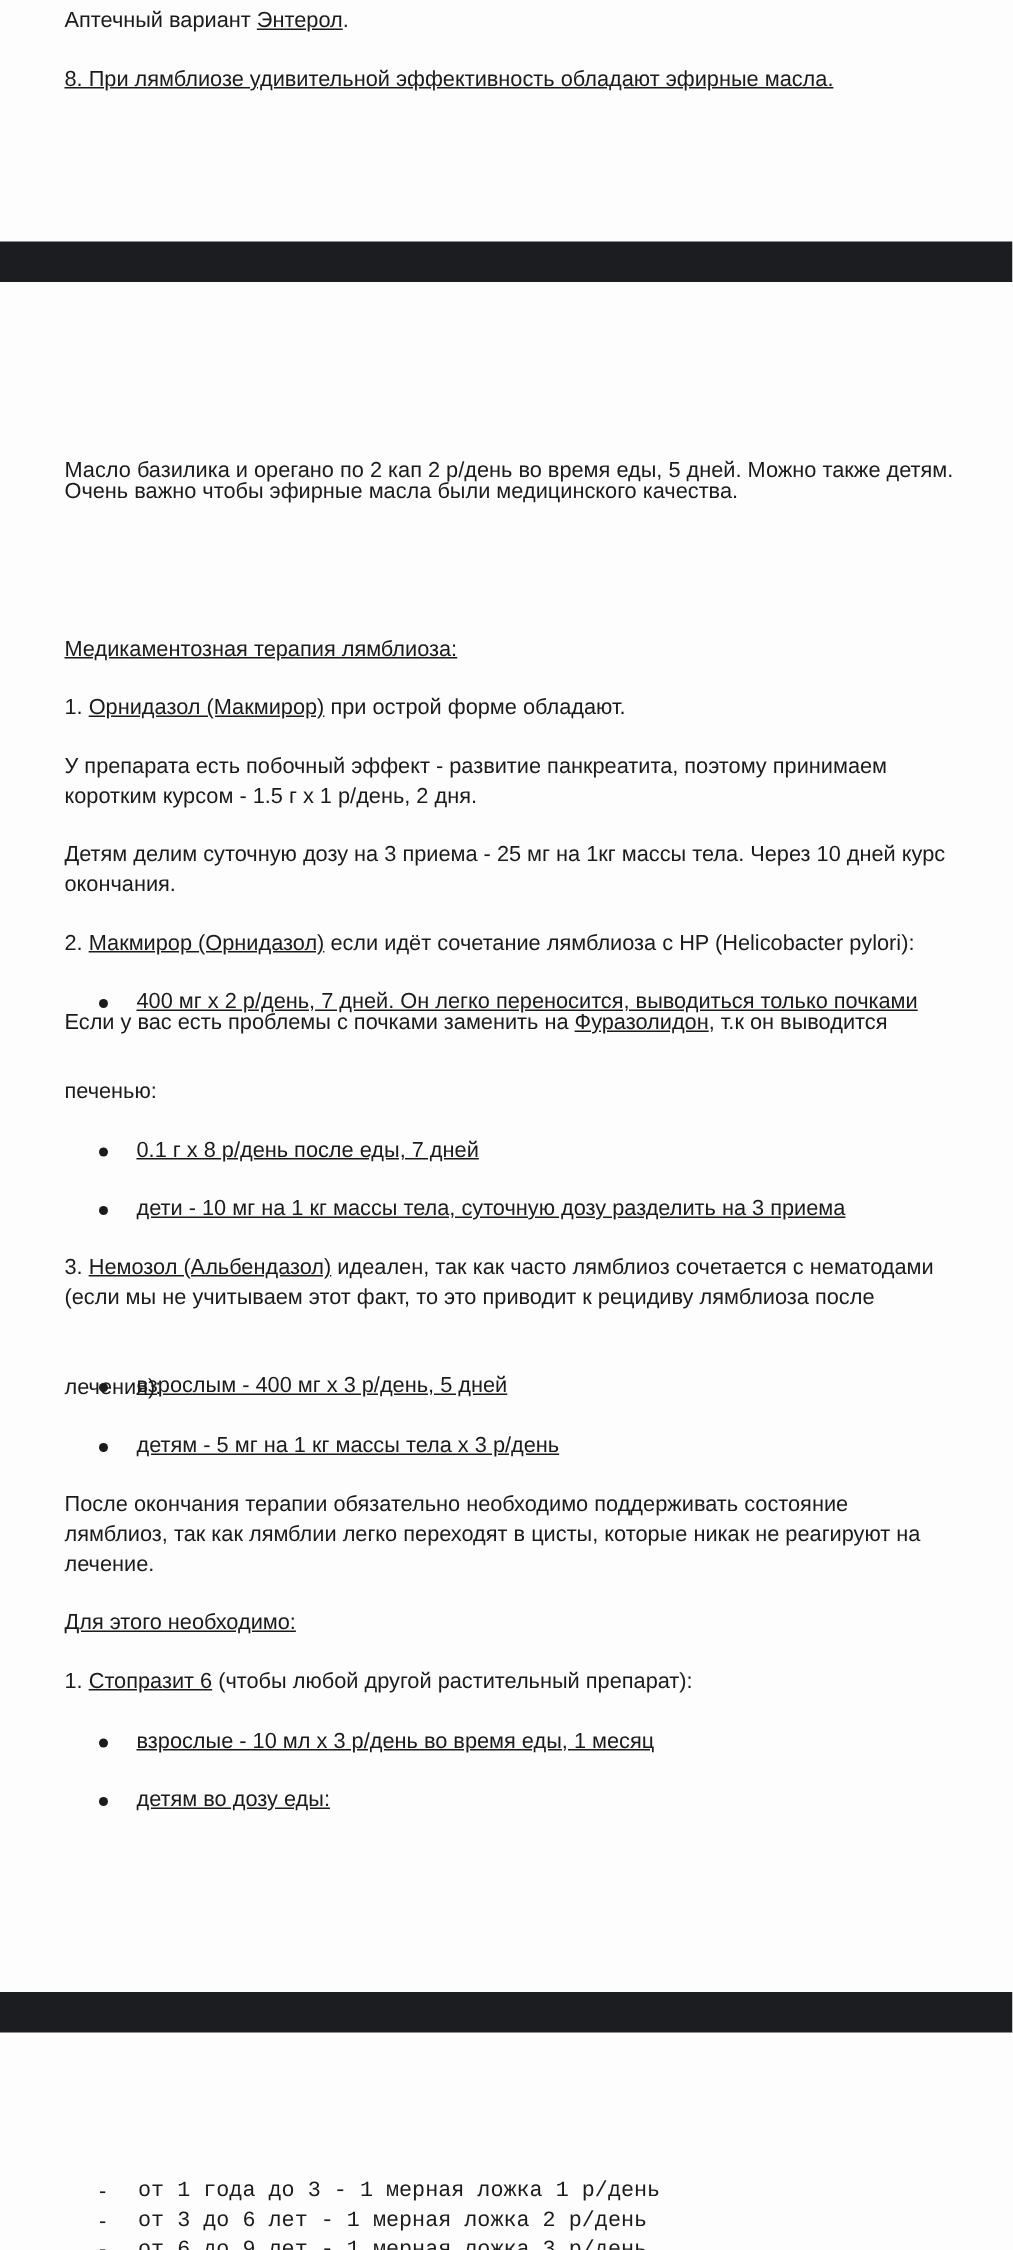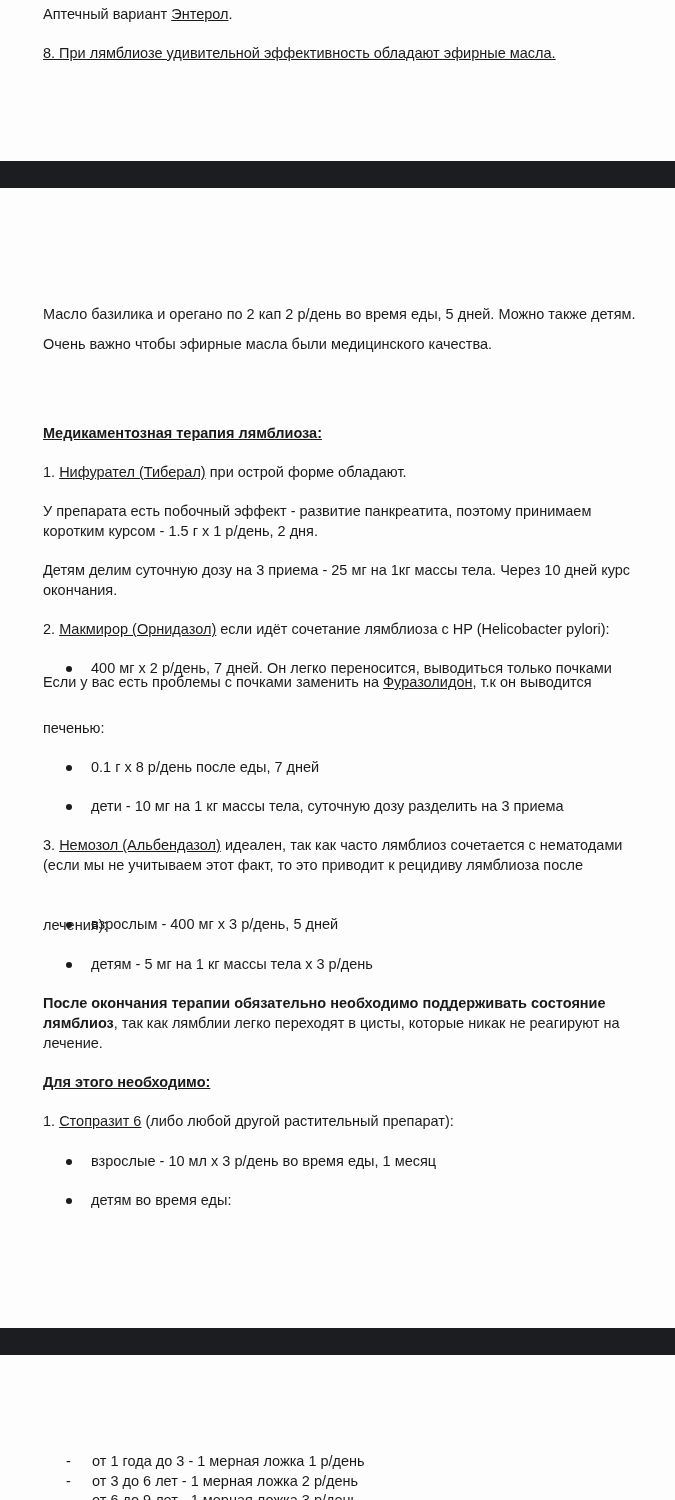--- a/index.html
+++ b/index.html
@@ -3,46 +3,46 @@
 <meta charset="utf-8">
 <style>
   html, body { margin:0; padding:0; }
   body {
     width:675px; height:1500px; overflow:hidden; position:relative;
     background:#fdfdfd; color:#1b1b1b;
     font-family:"Liberation Sans", sans-serif; font-size:14.5px;
   }
   .abs { position:absolute; left:43px; right:20px; line-height:19.5px; margin:0; }
   .u { text-decoration:underline; }
-  .b { font-weight:bold; }
+  .b { font-weight:normal; }
   .bar { position:absolute; left:0; width:675px; background:#1b1d20; }
   .bullet { position:absolute; left:66px; line-height:19.5px; }
   .bullet .dot { position:absolute; left:0; top:7px; width:6px; height:6px; border-radius:50%; background:#1b1b1b; }
-  .bullet .txt { position:absolute; left:25px; white-space:nowrap; }
+  .bullet .txt { position:absolute; left:25px; white-space:nowrap;text-decoration:underline; }
   .dash { position:absolute; left:66px; line-height:19.5px; white-space:nowrap; }
   .dash .d { position:absolute; left:0; }
-  .dash .t { position:absolute; left:26px; }
+  .dash .t { position:absolute; left:26px;font-family:Liberation Mono, monospace; }
 </style>
 </head>
 <body>
 
 <p class="abs" style="top:5px">
   <span>Аптечный вариант </span><span class="u">Энтерол</span><span>.</span>
 </p>
 <p class="abs u" style="top:44px">8. При лямблиозе удивительной эффективность обладают эфирные масла.</p>
 
 <div class="bar" style="top:161px;height:27px"></div>
 
 <p class="abs" style="top:305px">Масло базилика и орегано по 2 кап 2 р/день во время еды, 5 дней. Можно также детям.</p>
-<p class="abs" style="top:335px">Очень важно чтобы эфирные масла были медицинского качества.</p>
+<p class="abs" style="top:319px">Очень важно чтобы эфирные масла были медицинского качества.</p>
 
 <p class="abs b u" style="top:424px">Медикаментозная терапия лямблиоза:</p>
 
 <p class="abs" style="top:463px">
-  <span>1. </span><span class="u">Нифурател (Тиберал)</span><span> при острой форме обладают.</span>
+  <span>1. </span><span class="u">Орнидазол (Макмирор)</span><span> при острой форме обладают.</span>
 </p>
 
 <p class="abs" style="top:502px">У препарата есть побочный эффект - развитие панкреатита, поэтому принимаем</p>
 <p class="abs" style="top:522px">коротким курсом - 1.5 г х 1 р/день,  2 дня.</p>
 
 <p class="abs" style="top:561px">Детям делим суточную дозу на 3 приема - 25 мг на 1кг массы тела. Через 10 дней курс</p>
 <p class="abs" style="top:581px">окончания.</p>
 
 <p class="abs" style="top:620px">
   <span>2. </span><span class="u">Макмирор (Орнидазол)</span><span> если идёт сочетание лямблиоза с HP (Helicobacter pylori):</span>
@@ -84,30 +84,30 @@
 
 <p class="abs b" style="top:994px">После окончания терапии обязательно необходимо поддерживать состояние</p>
 <p class="abs" style="top:1014px">
   <span class="b">лямблиоз</span><span>, так как лямблии легко переходят в цисты, которые никак не реагируют на</span>
 </p>
 <p class="abs" style="top:1034px">лечение.</p>
 
 <p class="abs b u" style="top:1073px">Для этого необходимо:</p>
 
 <p class="abs" style="top:1112px">
-  <span>1. </span><span class="u">Стопразит 6</span><span> (либо любой другой растительный препарат):</span>
+  <span>1. </span><span class="u">Стопразит 6</span><span> (чтобы любой другой растительный препарат):</span>
 </p>
 
 <div class="bullet" style="top:1152px">
   <span class="dot"></span>
   <span class="txt">взрослые - 10 мл х 3 р/день во время еды, 1 месяц</span>
 </div>
 <div class="bullet" style="top:1191px">
   <span class="dot"></span>
-  <span class="txt">детям во время еды:</span>
+  <span class="txt">детям во дозу еды:</span>
 </div>
 
 <div class="bar" style="top:1328px;height:27px"></div>
 
 <div class="dash" style="top:1452px">
   <span class="d">-</span>
   <span class="t">от 1 года до 3 - 1 мерная ложка 1 р/день</span>
 </div>
 <div class="dash" style="top:1472px">
   <span class="d">-</span>

